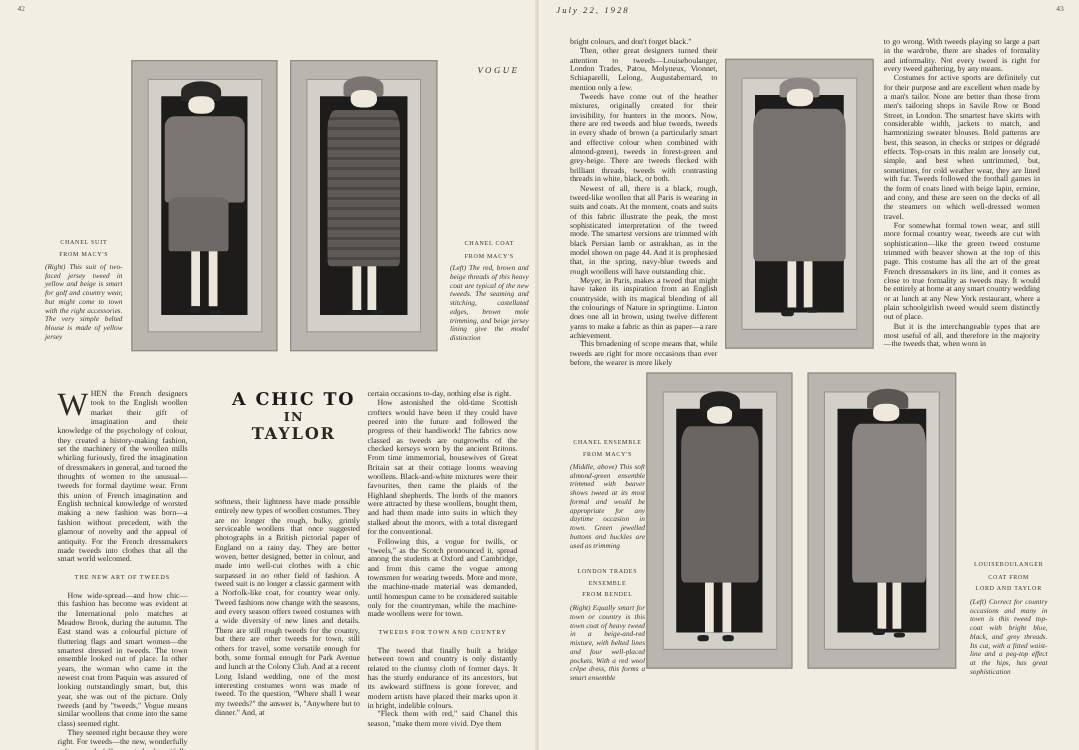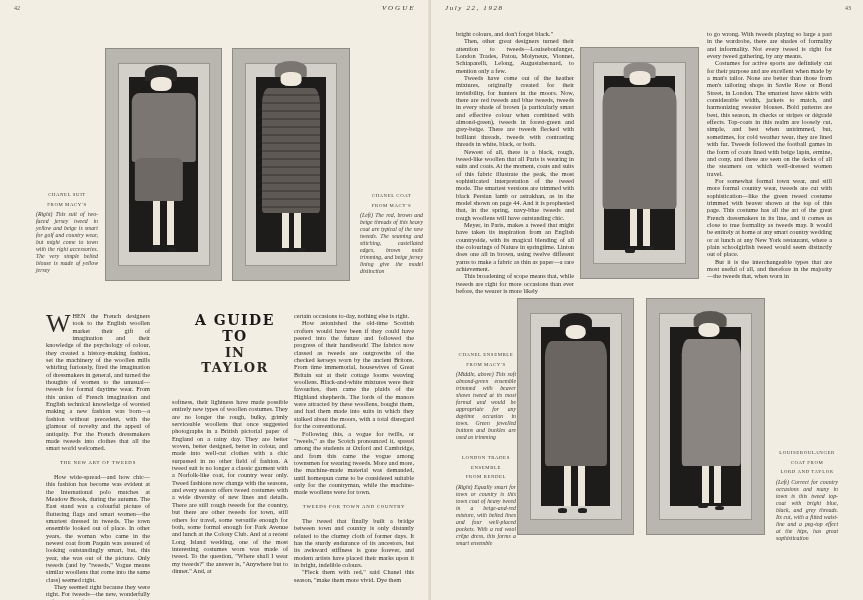--- a/index.html
+++ b/index.html
@@ -33,29 +33,29 @@
   .col { position: absolute; font-size: 6.3px; line-height: 7.35px; text-align: justify; color: #2e2b27; hyphens: auto; }
   .col p { text-indent: 8px; }
   .col p.noind { text-indent: 0; }
   .dropcap { float: left; font-size: 26px; line-height: 22px; margin: 1px 2px 0 0; font-weight: normal; }
   .subhead { text-align: center; font-size: 4.8px; letter-spacing: 0.8px; text-transform: uppercase; margin: 7px 0 7px; }
 
   
   .title-block { position: absolute; left: 180px; top: 312px; width: 110px; text-align: center; }
   .t-guide { font-family: "DejaVu Serif", serif; font-weight: bold; font-size: 14px; letter-spacing: 1.5px; color: #1c1a18; }
   .t-chic { font-family: "DejaVu Sans", sans-serif; font-weight: 100; font-size: 44px; line-height: 44px; letter-spacing: 4px; color: #1c1a18; -webkit-text-stroke: 0.2px #1c1a18; font-weight: normal; color: transparent; }
-  .t-in { font-family: "DejaVu Serif", serif; font-weight: bold; font-size: 13px; letter-spacing: 1px; margin-top: 1px; }
+  .t-in { font-family: "DejaVu Serif", serif; font-weight: bold; font-size: 10px; letter-spacing: 1px; margin-top: 1px; }
   .t-tweeds { font-family: "DejaVu Serif", serif; font-weight: bold; font-size: 13px; letter-spacing: 1.4px; }
 </style>
 </head>
 <body>
 
 <div class="page left">
   <div class="folio" style="left:14px;">42</div>
-  <div class="runhead" style="left:382px;">VOGUE</div>
+  <div class="runhead" style="left:382px;margin-top:48px;">VOGUE</div>
 
   <div class="caption" style="left:36px; top:192px; width:62px;">
     <div class="cap-head">CHANEL SUIT</div>
     <div class="cap-head">FROM MACY'S</div>
     <div class="cap-body">(Right) This suit of two-faced jersey tweed in yellow and beige is smart for golf and country wear, but might come to town with the right accessories. The very simple belted blouse is made of yellow jersey</div>
   </div>
 
   <div class="plate" style="left:105px; top:48px; width:117px; height:233px;">
     <div class="mat"></div>
     <div class="black"></div>
@@ -88,21 +88,21 @@
   </div>
 
   <div class="col" style="left:46px; top:312px; width:104px;">
     <p class="noind"><span class="dropcap">W</span><span>HEN the French designers took to the English woollen market their gift of imagination and their knowledge of the psychology of colour, they created a history-making fashion, set the machinery of the woollen mills whirling furiously, fired the imagination of dressmakers in general, and turned the thoughts of women to the unusual—tweeds for formal daytime wear. From this union of French imagination and English technical knowledge of worsted making a new fashion was born—a fashion without precedent, with the glamour of novelty and the appeal of antiquity. For the French dressmakers made tweeds into clothes that all the smart world welcomed.</span></p>
     <div class="subhead">THE NEW ART OF TWEEDS</div>
     <p>How wide-spread—and how chic—this fashion has become was evident at the International polo matches at Meadow Brook, during the autumn. The East stand was a colourful picture of fluttering flags and smart women—the smartest dressed in tweeds. The town ensemble looked out of place. In other years, the woman who came in the newest coat from Paquin was assured of looking outstandingly smart, but, this year, she was out of the picture. Only tweeds (and by "tweeds," Vogue means similar woollens that come into the same class) seemed right.</p>
     <p>They seemed right because they were right. For tweeds—the new, wonderfully soft, wonderfully varied, beautifully made tweeds—are perfect expressions of the uses to which they are now put. Their suppleness, their</p>
   </div>
 
   <div class="title-block">
-    <div class="t-guide">A GUIDE TO</div>
+    <div class="t-guide">A CHIC TO</div>
     <div class="t-in">IN</div>
     <div class="t-tweeds">TAYLOR</div>
   </div>
 
   <div class="col" style="left:172px; top:398px; width:116px;">
     <p class="noind">softness, their lightness have made possible entirely new types of woollen costumes. They are no longer the rough, bulky, grimly serviceable woollens that once suggested photographs in a British pictorial paper of England on a rainy day. They are better woven, better designed, better in colour, and made into well-cut clothes with a chic surpassed in no other field of fashion. A tweed suit is no longer a classic garment with a Norfolk-like coat, for country wear only. Tweed fashions now change with the seasons, and every season offers tweed costumes with a wide diversity of new lines and details. There are still rough tweeds for the country, but there are other tweeds for town, still others for travel, some versatile enough for both, some formal enough for Park Avenue and lunch at the Colony Club. And at a recent Long Island wedding, one of the most interesting costumes worn was made of tweed. To the question, "Where shall I wear my tweeds?" the answer is, "Anywhere but to dinner." And, at</p>
   </div>
 
   <div class="col" style="left:294px; top:312px; width:120px;">
     <p class="noind">certain occasions to-day, nothing else is right.</p>

